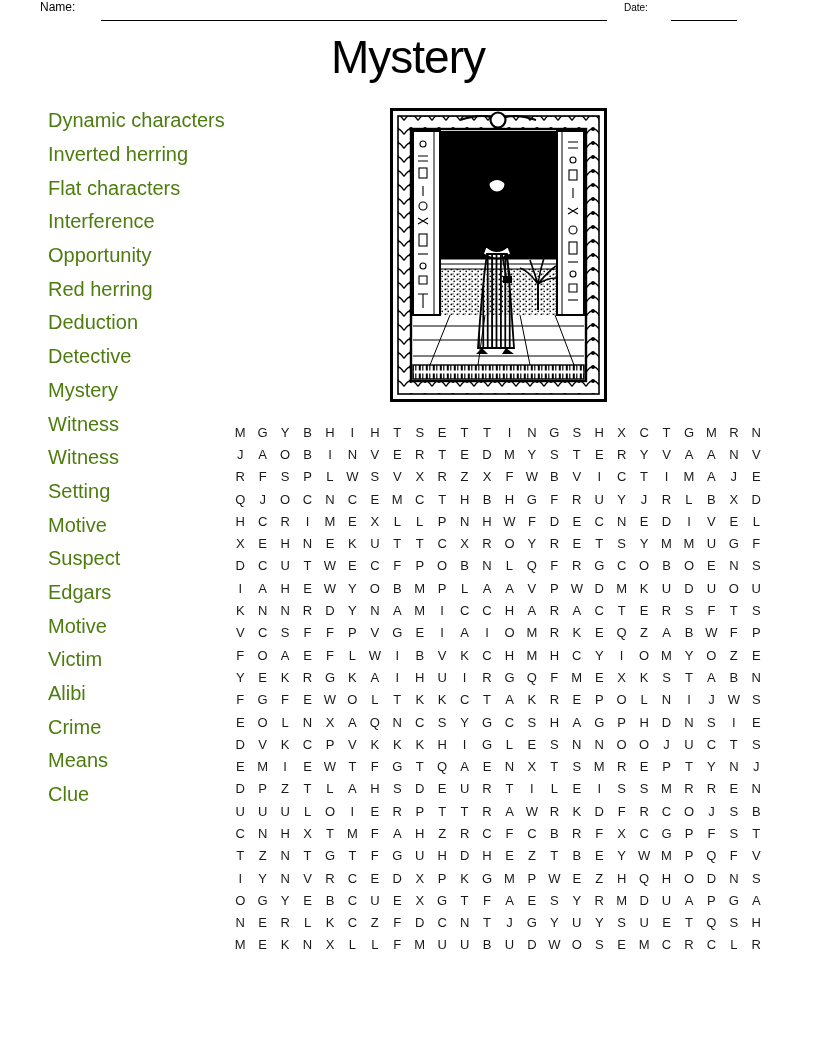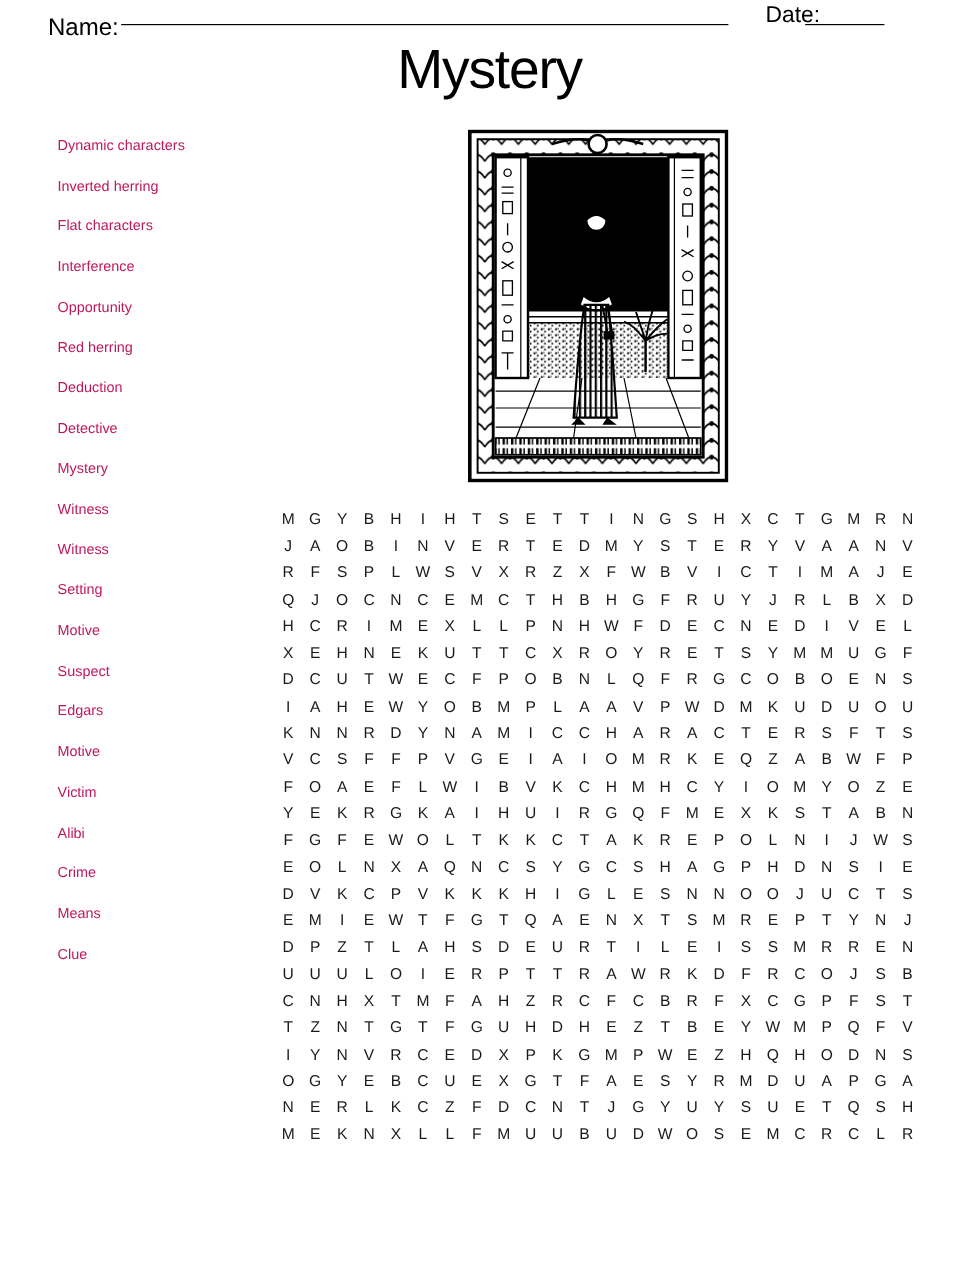--- a/index.html
+++ b/index.html
@@ -7,36 +7,36 @@
   body {
     width: 816px; height: 1056px;
     position: relative;
     font-family: "Liberation Sans", "DejaVu Sans", sans-serif;
     color: #000;
     overflow: hidden;
   }
   .page { position: absolute; inset: 0; }
 
   
-  .name-label { position: absolute; left: 40px; top: 12px; font-size: 20px; }
+  .name-label { position: absolute; left: 40px; top: 0; font-size: 12px; }
   .name-line  { position: absolute; left: 101px; top: 0; width: 506px; height: 21px;
                 border-bottom: 1.5px solid #000; }
-  .date-label { position: absolute; left: 624px; top: 2px; font-size: 19px; margin-left: 14px; }
+  .date-label { position: absolute; left: 624px; top: 2px; font-size: 10px; }
   .date-line  { position: absolute; left: 671px; top: 0; width: 66px; height: 21px;
                 border-bottom: 1.5px solid #000; }
 
   
   .title { position: absolute; left: 0; top: 30px; width: 816px;
            text-align: center; font-size: 46px; font-weight: 400;
            letter-spacing: -1px; color: #000; }
 
   
   .word-list { position: absolute; left: 48px; top: 104px; width: 185px; }
   .word-list .word { height: 33.7px; display: flex; align-items: center;
-                     font-size: 12px; color: #be185d; white-space: nowrap; }
+                     font-size: 20px; color: #4d7c0f; white-space: nowrap; }
 
   
   .illustration { position: absolute; left: 390px; top: 108px; width: 217px; height: 294px; }
 
   
   .ws-grid { position: absolute; left: 229px; top: 421px;
              display: grid;
              grid-template-columns: repeat(24, 22.45px);
              grid-auto-rows: 22.3px; }
   .ws-grid .cell { display: flex; align-items: center; justify-content: center;

